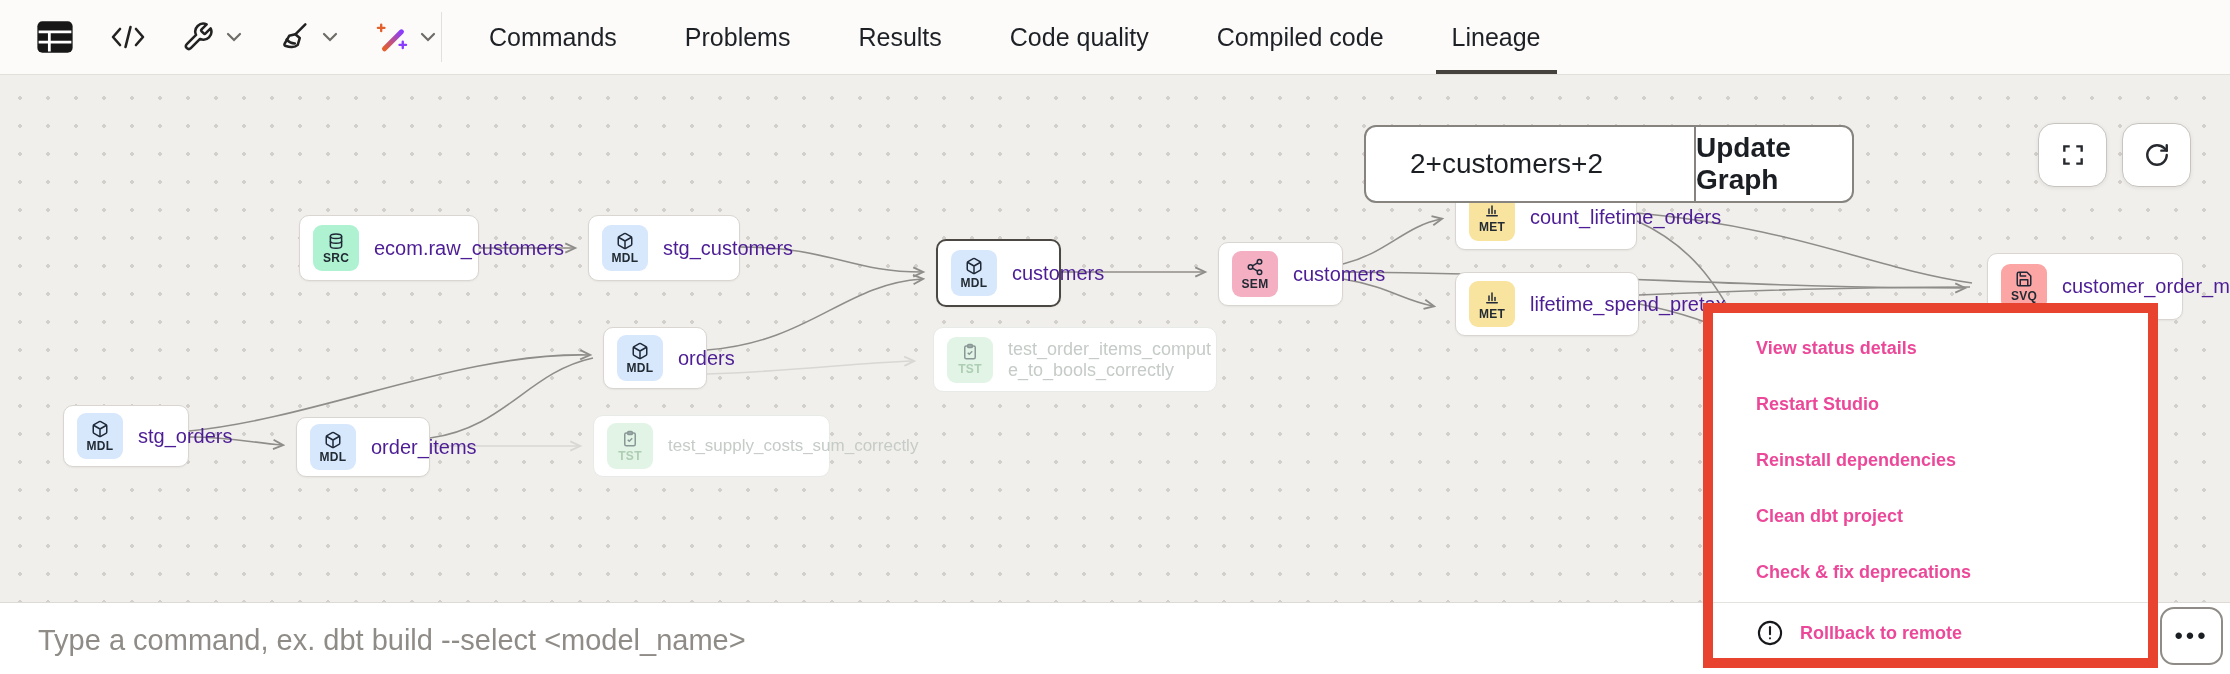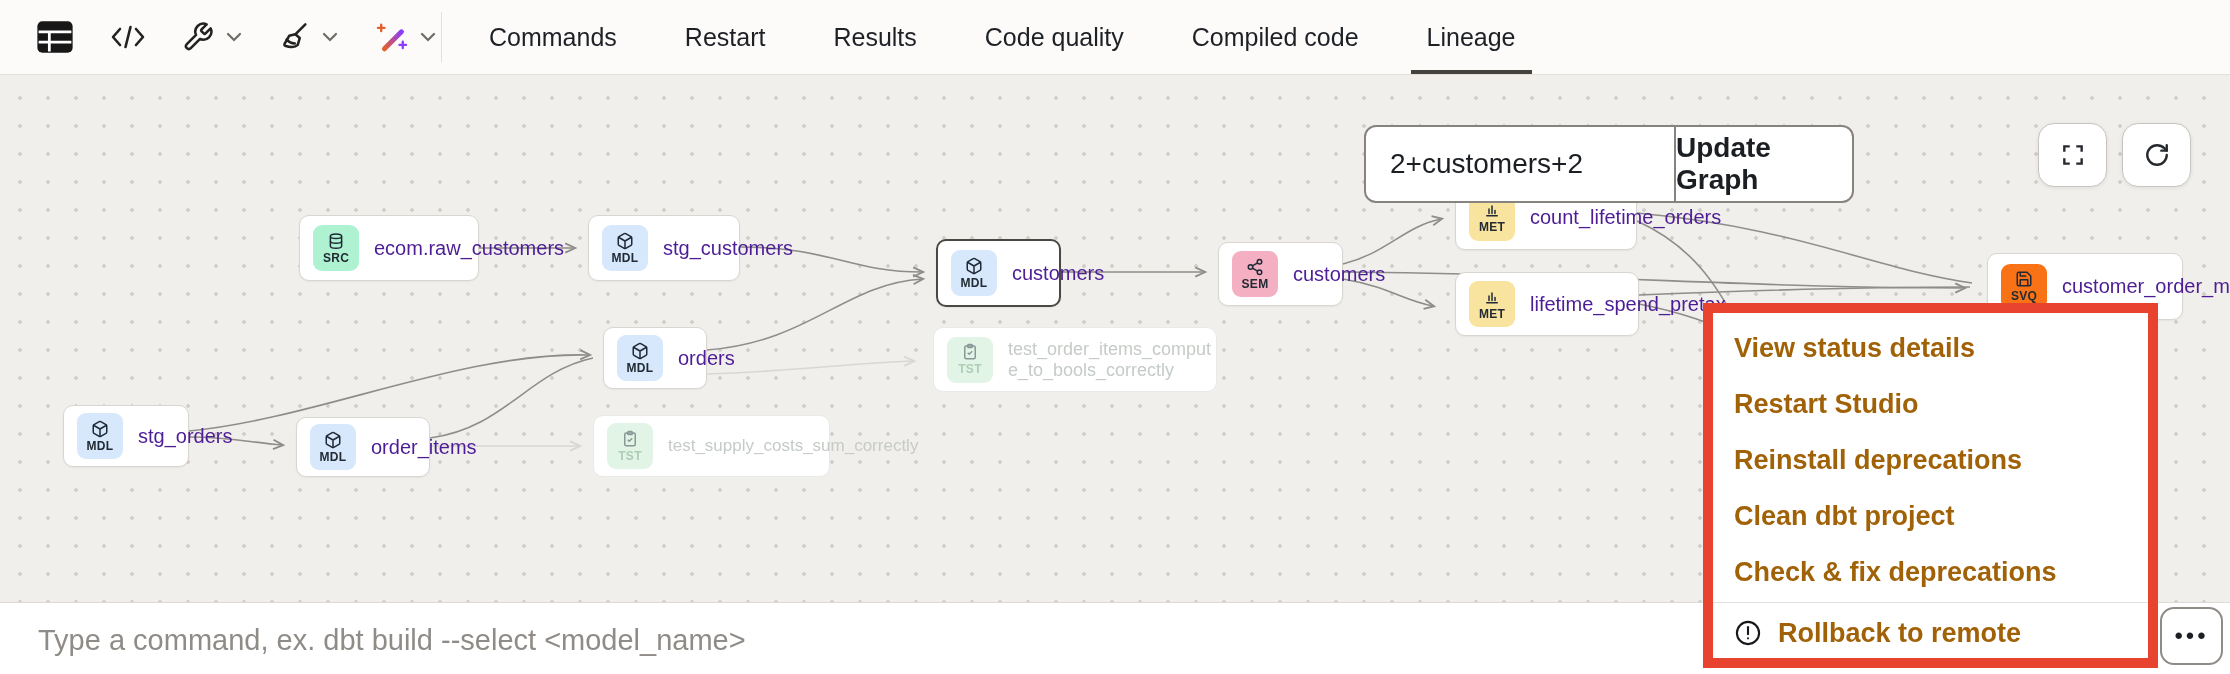--- a/index.html
+++ b/index.html
@@ -29,45 +29,45 @@
   .node-label{font-size:20px;color:#4c1d95;line-height:1.15;}
   .node.selected{border:2.5px solid #4b4843;}
   .badge{width:46px;height:46px;border-radius:9px;display:flex;flex-direction:column;
          align-items:center;justify-content:center;flex:0 0 auto;}
   .badge svg{display:block;}
   .badge-label{font-size:12px;font-weight:700;letter-spacing:.3px;color:#222b33;margin-top:1px;}
   .badge.src{background:#aef2d1;}
   .badge.mdl{background:#d7e7fc;}
   .badge.sem{background:#f4afc3;}
   .badge.met{background:#f9e49f;}
-  .badge.svq{background:#f97316;align-items:center;}
+  .badge.svq{background:#fca5a5;align-items:center;}
   .node.faded{border-color:#e7eae6;box-shadow:none;}
   .node.faded .node-label{color:#c5cbc6;}
   .node.faded .badge{background:#e2f4e6;}
   .node.faded .badge-label{color:#adcdb4;}
   .node.faded .badge svg{opacity:.45;}
   .wrap2{width:250px;word-break:break-all;}
 
   
   .selector{position:absolute;left:1364px;top:125px;width:490px;height:78px;background:#fff;
-            border:2px solid #87847f;border-radius:12px;display:flex;z-index:15;box-sizing:border-box;}
+            border:2px solid #87847f;border-radius:12px;display:flex;z-index:15;box-sizing:border-box;padding-left:20px;}
   .selector .sel-input{width:308px;display:flex;align-items:center;padding-left:24px;
             font-size:28px;color:#1b1e22;box-sizing:border-box;}
   .selector .sel-btn{flex:1;display:flex;align-items:center;justify-content:center;
             border-left:2px solid #87847f;font-size:28px;font-weight:700;color:#1b1e22;cursor:pointer;}
   .sqbtn{position:absolute;width:67px;height:62px;background:#fff;border:1.5px solid #c8c5c0;
          border-radius:16px;display:flex;align-items:center;justify-content:center;
          box-shadow:0 1px 4px rgba(0,0,0,.08);z-index:15;cursor:pointer;}
 
   
   .menu{position:absolute;left:1703px;top:303px;width:455px;height:365px;background:#fff;
         border:10px solid #e8432e;box-sizing:border-box;z-index:40;}
   .menu-inner{padding-top:7px;}
-  .menu-item{height:56px;display:flex;align-items:center;padding-left:21px;font-size:27px;
-             font-weight:600;color:#a16207;cursor:pointer;}
+  .menu-item{height:56px;display:flex;align-items:center;padding-left:43px;font-size:18px;
+             font-weight:600;color:#ec4899;cursor:pointer;}
   .menu-sep{height:1px;background:#e4e2df;margin:2px 0;}
   .menu-item.danger{gap:16px;}
   .menu-item.danger svg{flex:0 0 auto;}
 
   
   .bottombar{position:absolute;left:0;top:602px;width:2230px;height:72px;background:#fff;
              border-top:1px solid #dedad6;z-index:20;}
   .cmd-input{position:absolute;left:36px;top:0;height:72px;width:1100px;border:none;outline:none;
              background:transparent;font-family:"Liberation Sans",sans-serif;font-size:29px;color:#1b1e22;}
   .cmd-input::placeholder{color:#8f8b87;}
@@ -132,21 +132,21 @@
           <path d="M22 16.5v5M19.5 19h5" stroke="#8b3dff" stroke-width="1.8" stroke-linecap="round"></path>
         </svg>
         <svg width="16" height="10" viewBox="0 0 16 10" fill="none" stroke="#6f6c67" stroke-width="2.2" stroke-linecap="round">
             <path d="M2 2l6 6 6-6"></path>
           </svg>
       </span>
     </div>
     <div class="vdiv"></div>
     <nav class="tabs">
       <span class="tab">Commands</span>
-      <span class="tab">Restart</span>
+      <span class="tab">Problems</span>
       <span class="tab">Results</span>
       <span class="tab">Code quality</span>
       <span class="tab">Compiled code</span>
       <span class="tab active">Lineage</span>
     </nav>
   </header>
 
   <div class="canvas">
     <svg class="edges" width="2230" height="528" viewBox="0 74 2230 528">
       <defs>
@@ -337,21 +337,21 @@
     <svg width="26" height="26" viewBox="0 0 24 24" fill="none" stroke="#26292e" stroke-width="2.2" stroke-linecap="round" stroke-linejoin="round">
         <path d="M21 12a9 9 0 1 1-9-9c2.52 0 4.93 1 6.74 2.74L21 8"></path>
         <path d="M21 3v5h-5"></path>
       </svg>
   </div>
 
   <div class="menu">
     <div class="menu-inner">
       <div class="menu-item">View status details</div>
       <div class="menu-item">Restart Studio</div>
-      <div class="menu-item">Reinstall deprecations</div>
+      <div class="menu-item">Reinstall dependencies</div>
       <div class="menu-item">Clean dbt project</div>
       <div class="menu-item">Check &amp; fix deprecations</div>
       <div class="menu-sep"></div>
       <div class="menu-item danger">
         <svg width="28" height="28" viewBox="0 0 24 24" fill="none" stroke="#16181b" stroke-width="1.8">
             <circle cx="12" cy="12" r="9.5"></circle>
             <path d="M12 7v6" stroke-linecap="round"></path>
             <circle cx="12" cy="16.6" r="0.9" fill="#16181b" stroke="none"></circle>
           </svg>
         <span>Rollback to remote</span>

